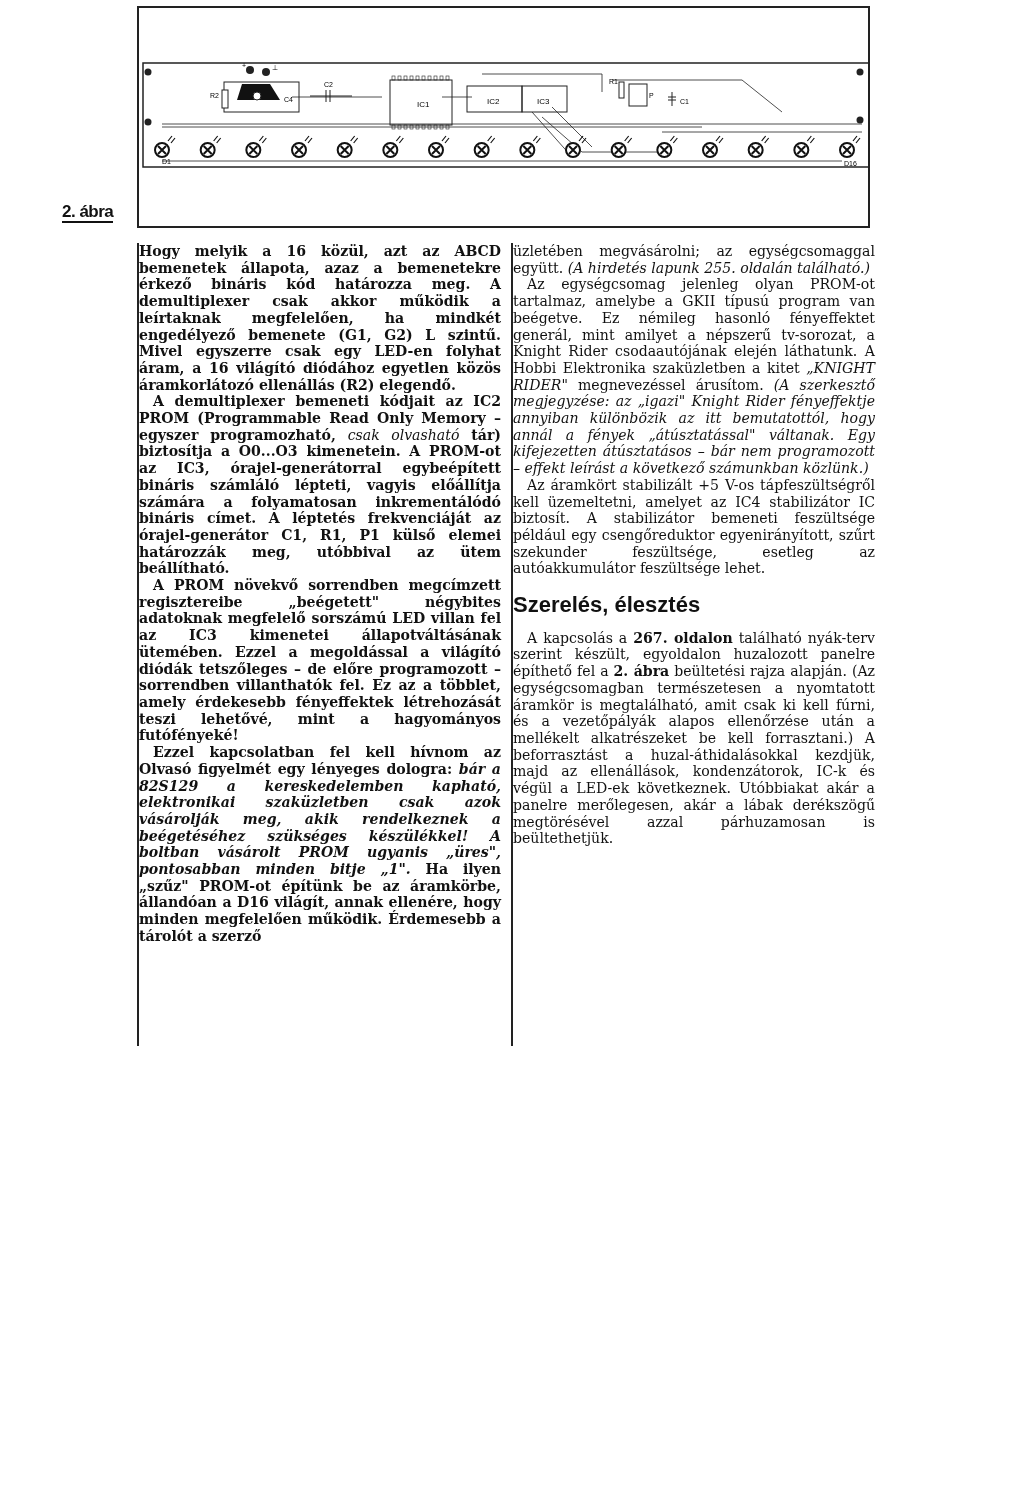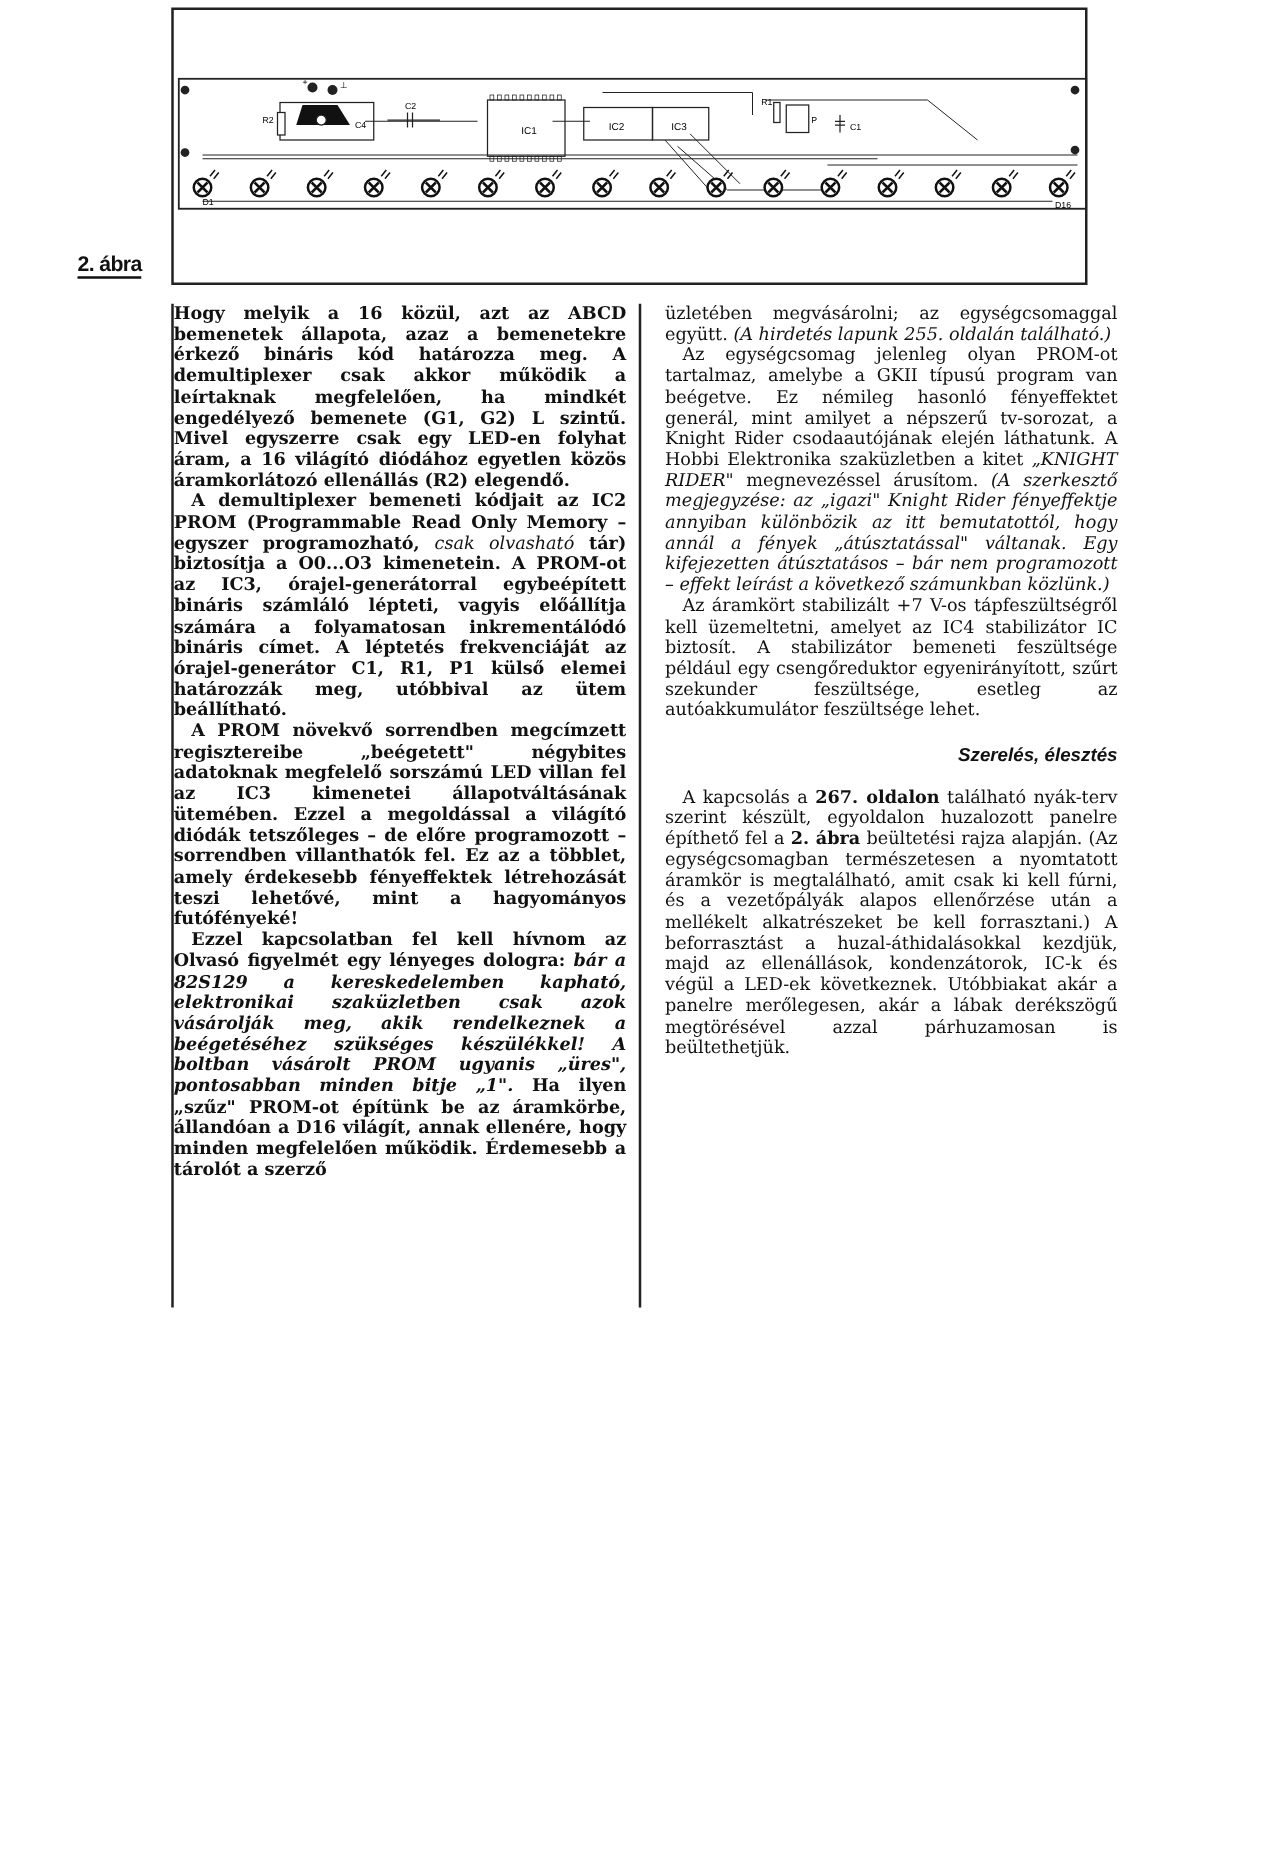--- a/index.html
+++ b/index.html
@@ -2,27 +2,27 @@
 <html><head>
 <meta charset="utf-8">
 <style>
   html, body { margin:0; padding:0; background:#ffffff; }
   body { width:1024px; height:1500px; position:relative; overflow:hidden; color:#111; font-family:"DejaVu Serif", serif; }
   .figure-frame { position:absolute; left:137px; top:6px; width:733px; height:222px; border:2px solid #222; box-sizing:border-box; }
   .figure-label { position:absolute; left:62px; top:203px; font-family:"Liberation Sans", sans-serif; font-weight:bold; font-size:17px; letter-spacing:-0.5px; border-bottom:2px solid #111; line-height:18px; }
   .pcb { position:absolute; left:142px; top:62px; width:728px; height:108px; }
   .col { position:absolute; top:243px; width:362px; font-size:14.1px; line-height:16.7px; text-align:justify; hyphens:manual; }
   .col-left { left:137px; border-left:2px solid #222; padding-left:0; height:803px; }
-  .col-right { left:511px; border-left:2px solid #222; padding-left:19px; height:803px; }
+  .col-right { left:511px; border-left:2px solid #222; padding-left:0; height:803px; }
   .col p { margin:0; text-indent:14px; }
   .col p.first { text-indent:0; }
   .bold { font-weight:bold; }
   .it { font-style:italic; }
   sup { font-size:11px; line-height:0; }
-  .section-title { font-family:"Liberation Sans", sans-serif; font-weight:bold; font-size:15px; text-align:right; margin:20px 0 16px 0; text-indent:0;font-style:italic; }
+  .section-title { font-family:"Liberation Sans", sans-serif; font-weight:bold; font-size:22px; text-align:left; margin:20px 0 16px 0; text-indent:0; }
   .end-mark { display:inline-block; width:9px; height:9px; background:#111; float:right; margin-top:4px; margin-right:6px; }
 </style>
 </head>
 <body>
 
 <div class="figure-frame"></div>
 
 <svg class="pcb" viewBox="0 0 728 108" xmlns="http://www.w3.org/2000/svg">
   <rect x="1" y="1" width="726" height="104" fill="none" stroke="#222" stroke-width="1.5"></rect>
   <circle cx="6" cy="10" r="3.5" fill="#222"></circle>
@@ -190,16 +190,16 @@
 <div class="col col-left">
   <p class="first bold">Hogy melyik a 16 közül, azt az ABCD bemenetek állapota, azaz a bemenetekre érkező bináris kód határozza meg. A demultiplexer csak akkor működik a leírtaknak megfelelően, ha mindkét engedélyező bemenete (G1, G2) L szintű. Mivel egyszerre csak egy LED-en folyhat áram, a 16 világító diódához egyetlen közös áramkorlátozó ellenállás (R2) elegendő.</p>
   <p><span class="bold">A demultiplexer bemeneti kódjait az IC2 PROM (Programmable Read Only Memory – egyszer programozható, </span><span class="it">csak olvasható</span><span class="bold"> tár) biztosítja a O0...O3 kimenetein. A PROM-ot az IC3, órajel-generátorral egybeépített bináris számláló lépteti, vagyis előállítja számára a folyamatosan inkrementálódó bináris címet. A léptetés frekvenciáját az órajel-generátor C1, R1, P1 külső elemei határozzák meg, utóbbival az ütem beállítható.</span></p>
   <p class="bold">A PROM növekvő sorrendben megcímzett regisztereibe „beégetett" négybites adatoknak megfelelő sorszámú LED villan fel az IC3 kimenetei állapotváltásának ütemében. Ezzel a megoldással a világító diódák tetszőleges – de előre programozott – sorrendben villanthatók fel. Ez az a többlet, amely érdekesebb fényeffektek létrehozását teszi lehetővé, mint a hagyományos futófényeké!</p>
   <p class="bold"><span>Ezzel kapcsolatban fel kell hívnom az Olvasó figyelmét egy lényeges dologra: </span><span class="it">bár a 82S129 a kereskedelemben kapható, elektronikai szaküzletben csak azok vásárolják meg, akik rendelkeznek a beégetéséhez szükséges készülékkel! A boltban vásárolt PROM ugyanis „üres", pontosabban minden bitje „1".</span><span> Ha ilyen „szűz" PROM-ot építünk be az áramkörbe, állandóan a D16 világít, annak ellenére, hogy minden megfelelően működik. Érdemesebb a tárolót a szerző</span></p>
 </div>
 
 <div class="col col-right">
   <p class="first"><span>üzletében megvásárolni; az egységcsomaggal együtt. </span><span class="it">(A hirdetés lapunk 255. oldalán található.)</span></p>
   <p><span>Az egységcsomag jelenleg olyan PROM-ot tartalmaz, amelybe a GKII típusú program van beégetve. Ez némileg hasonló fényeffektet generál, mint amilyet a népszerű tv-sorozat, a Knight Rider csodaautójának elején láthatunk. A Hobbi Elektronika szaküzletben a kitet </span><span class="it">„KNIGHT RIDER"</span><span> megnevezéssel árusítom. </span><span class="it">(A szerkesztő megjegyzése: az „igazi" Knight Rider fényeffektje annyiban különbözik az itt bemutatottól, hogy annál a fények „átúsztatással" váltanak. Egy kifejezetten átúsztatásos – bár nem programozott – effekt leírást a következő számunkban közlünk.)</span></p>
-  <p>Az áramkört stabilizált +7 V-os tápfeszültségről kell üzemeltetni, amelyet az IC4 stabilizátor IC biztosít. A stabilizátor bemeneti feszültsége például egy csengőreduktor egyenirányított, szűrt szekunder feszültsége, esetleg az autóakkumulátor feszültsége lehet.</p>
+  <p>Az áramkört stabilizált +5 V-os tápfeszültségről kell üzemeltetni, amelyet az IC4 stabilizátor IC biztosít. A stabilizátor bemeneti feszültsége például egy csengőreduktor egyenirányított, szűrt szekunder feszültsége, esetleg az autóakkumulátor feszültsége lehet.</p>
   <div class="section-title">Szerelés, élesztés</div>
   <p><span>A kapcsolás a </span><span class="bold">267. oldalon</span><span> található nyák-terv szerint készült, egyoldalon huzalozott panelre építhető fel a </span><span class="bold">2. ábra</span><span> beültetési rajza alapján. (Az egységcsomagban természetesen a nyomtatott áramkör is megtalálható, amit csak ki kell fúrni, és a vezetőpályák alapos ellenőrzése után a mellékelt alkatrészeket be kell forrasztani.) A beforrasztást a huzal-áthidalásokkal kezdjük, majd az ellenállások, kondenzátorok, IC-k és végül a LED-ek következnek. Utóbbiakat akár a panelre merőlegesen, akár a lábak derékszögű megtörésével azzal párhuzamosan is beültethetjük.</span></p>
 </div>
 
 </body></html>

